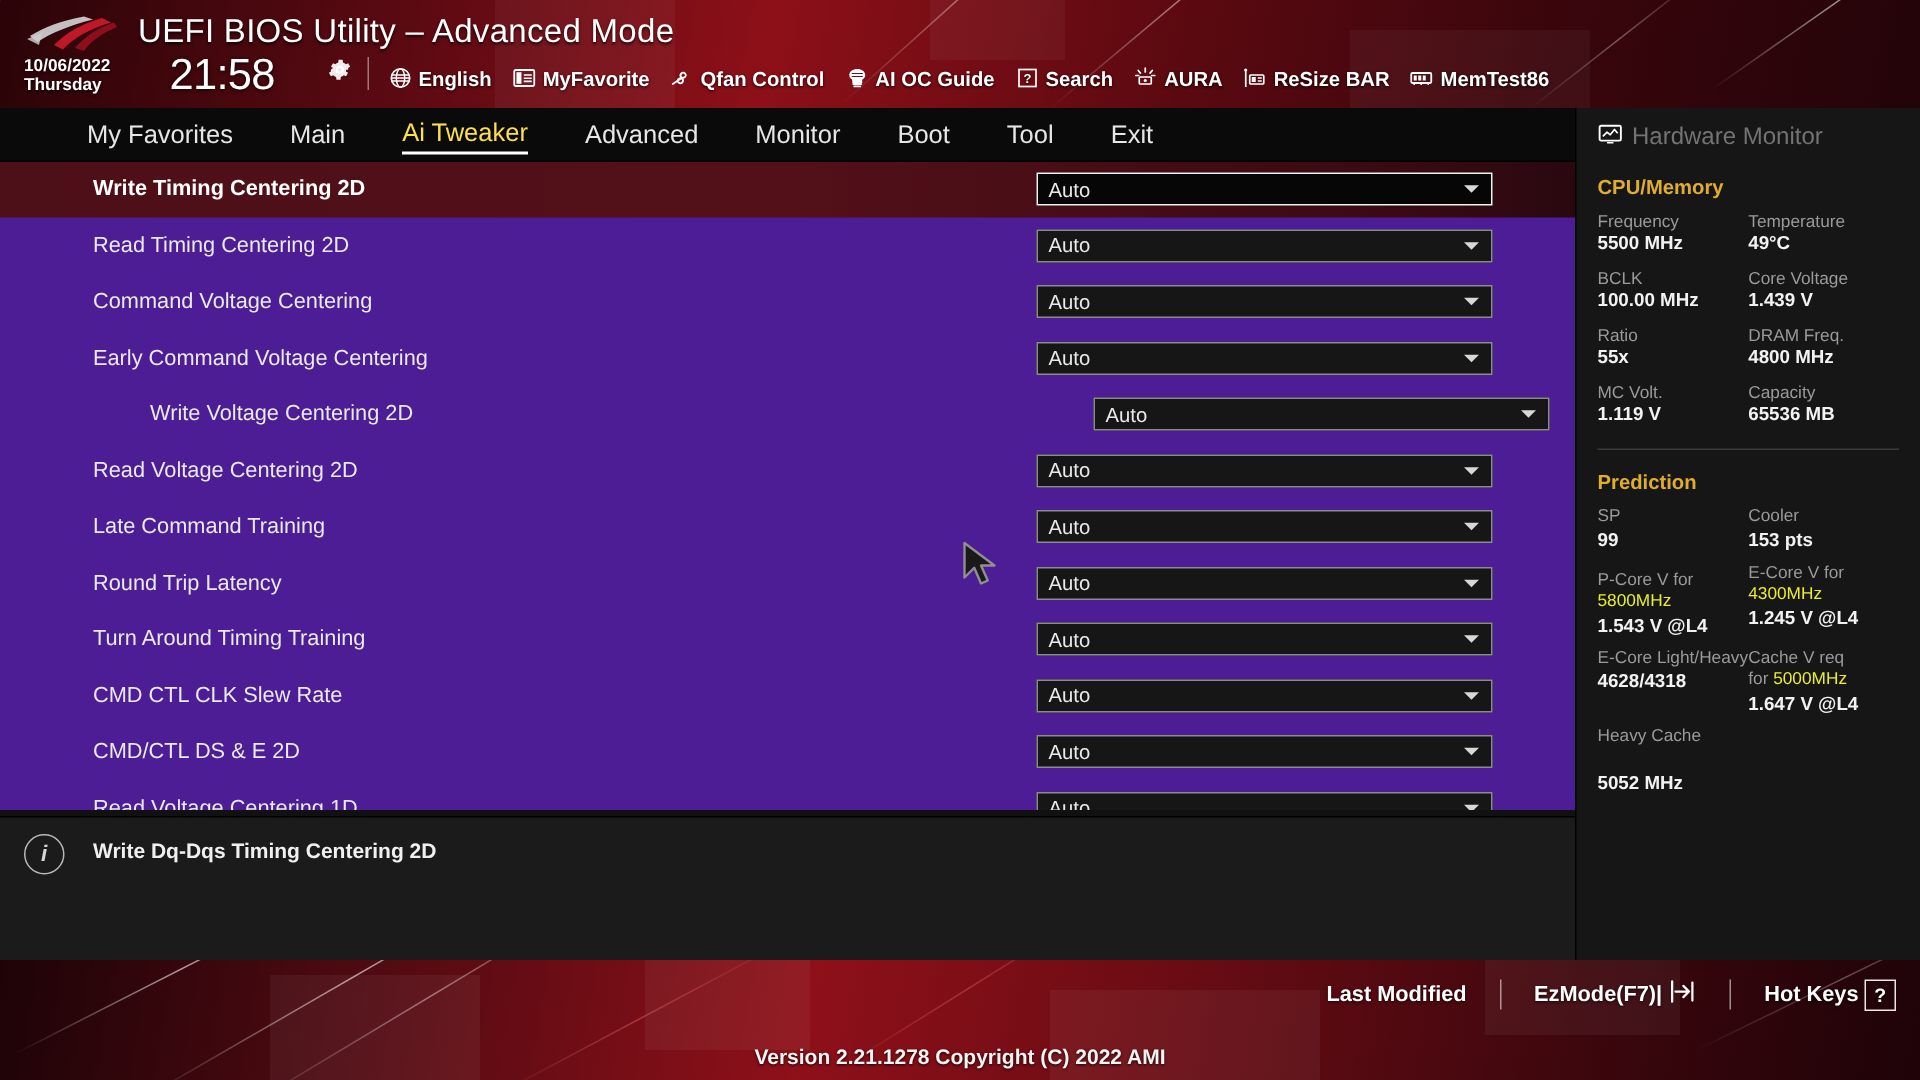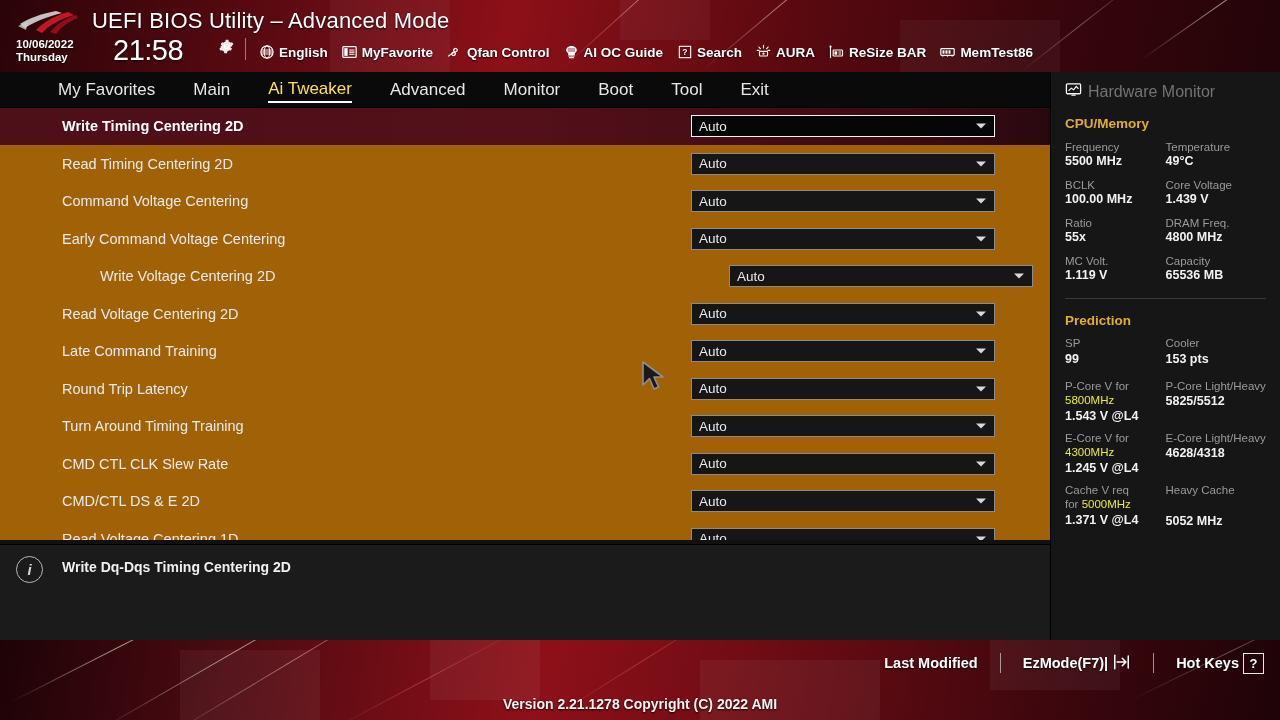--- a/index.html
+++ b/index.html
@@ -68,21 +68,21 @@
     cursor:pointer; white-space:nowrap;
   }
   .menu-item:first-child{ margin-left:58px; }
   .menu-item.active{
     color:#fde047; border-bottom:2px solid #ffffff;
   }
 
   
   #main{
     position:absolute; left:0; top:108px; width:1050px; height:432px;
-    background:#a16207; overflow:hidden;
+    background:#4c1d95; overflow:hidden;
   }
   .row{
     position:absolute; left:0; width:1050px; height:37.5px;
     display:flex; align-items:center;
   }
   .row.selected{
     background:linear-gradient(90deg,#4d0f18 0%, #531019 50%, #3a0a12 88%, #2a0810 100%);
   }
   .row-label{
     position:absolute; left:62px; font-size:14.5px; color:#e9e9e9; white-space:nowrap;
@@ -477,44 +477,40 @@
       <div class="pred-v">153 pts</div>
     </div>
 
     <div class="pred-cell" style="margin-top:5px;">
       <div class="pred-k">
         <span>P-Core V for</span><br>
         <span class="hl">5800MHz</span>
       </div>
       <div class="pred-v">1.543 V @L4</div>
     </div>
-    <div class="pred-cell" style="margin-top:5px;">
-      <div class="pred-k">P-Core Light/Heavy</div>
-      <div class="pred-v">5825/5512</div>
-    </div>
 
     <div class="pred-cell">
       <div class="pred-k">
         <span>E-Core V for</span><br>
         <span class="hl">4300MHz</span>
       </div>
       <div class="pred-v">1.245 V @L4</div>
     </div>
     <div class="pred-cell">
       <div class="pred-k">E-Core Light/Heavy</div>
       <div class="pred-v">4628/4318</div>
     </div>
 
     <div class="pred-cell">
       <div class="pred-k">
         <span>Cache V req</span><br>
         <span>for</span>
         <span class="hl">5000MHz</span>
       </div>
-      <div class="pred-v">1.371 V @L4</div>
+      <div class="pred-v">1.647 V @L4</div>
     </div>
     <div class="pred-cell">
       <div class="pred-k">Heavy Cache</div>
       <div class="pred-v" style="margin-top:16px;">5052 MHz</div>
     </div>
   </div>
 </div>
 
 <div id="footer">
   <div class="blockshade" style="left:180px;top:10px;width:140px;height:70px;"></div>

